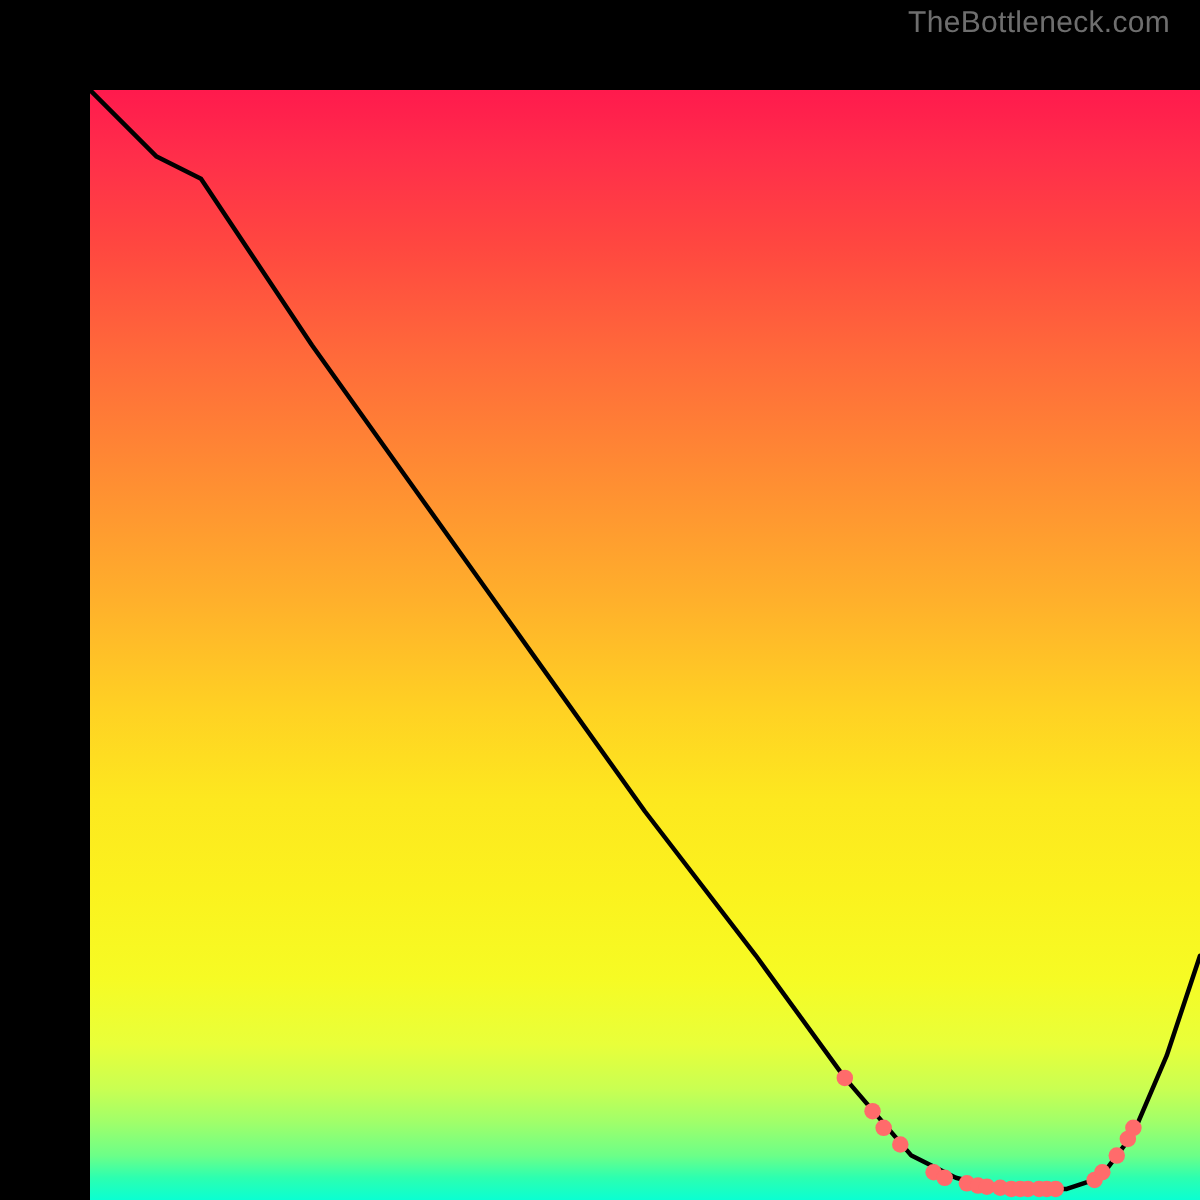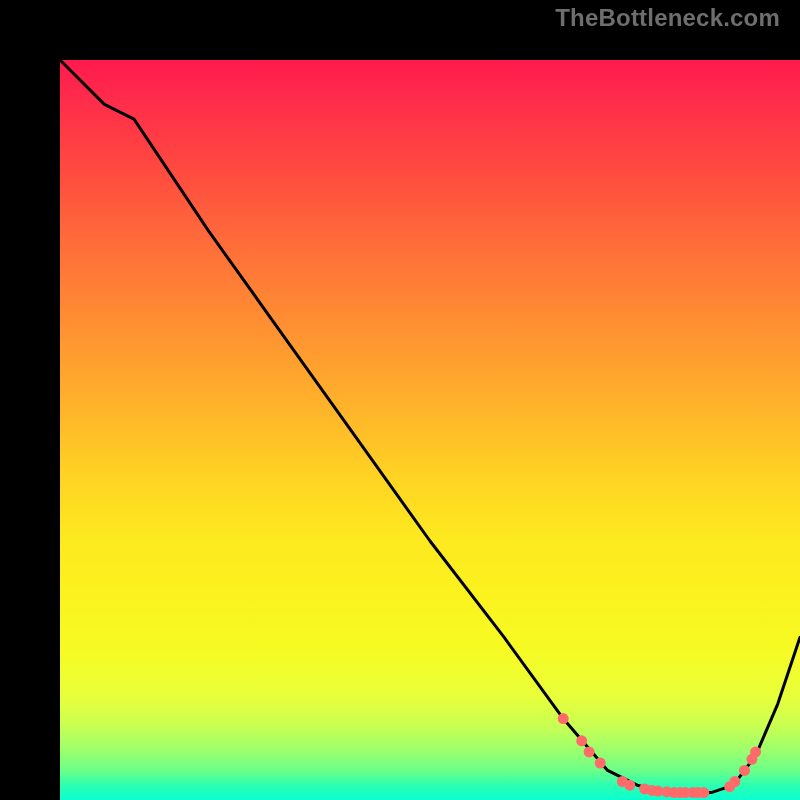--- a/index.html
+++ b/index.html
@@ -18,22 +18,22 @@
     width: 800px;
     height: 800px;
     box-sizing: border-box;
     border: 30px solid #000;
   }
   .watermark {
     position: absolute;
     top: 4px;
     right: 20px;
     color: #6e6e6e;
-    font-size: 24px;
-    font-weight: 700;
+    font-size: 20px;
+    font-weight: 400;
     letter-spacing: 0.2px;
     z-index: 20;
     text-align: center;
   }
   .plot-area {
     position: absolute;
     top: 30px;
     left: 30px;
     width: 740px;
     height: 740px;

